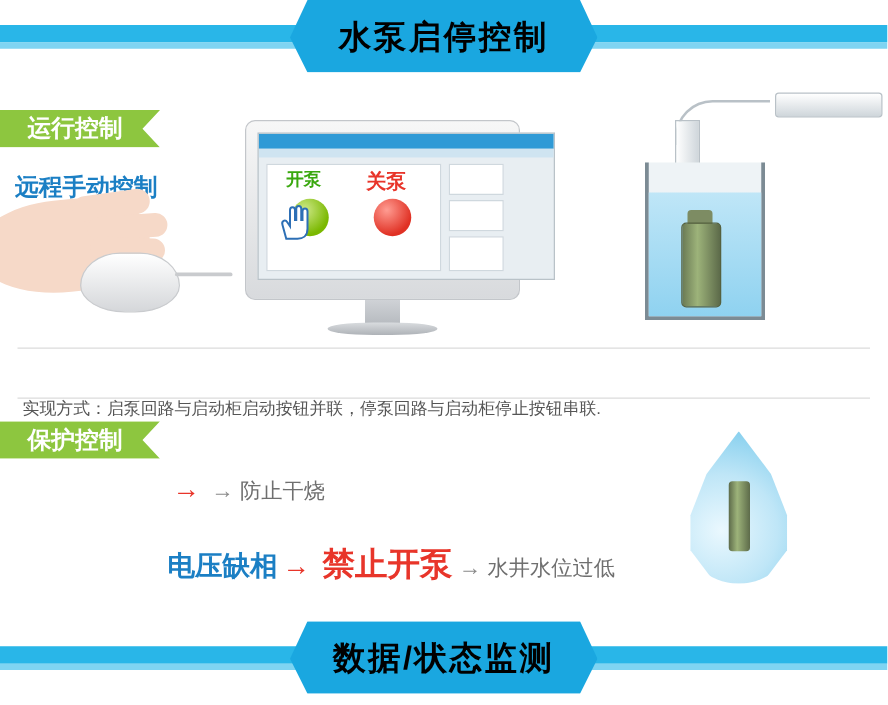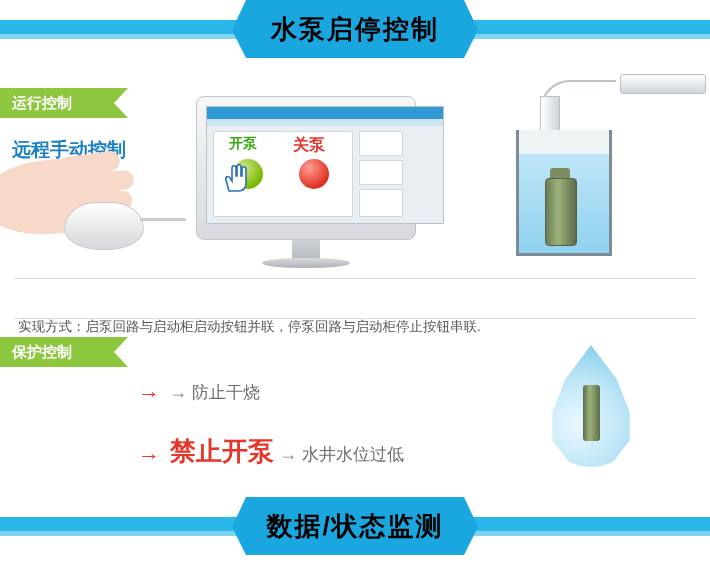--- a/index.html
+++ b/index.html
@@ -27,25 +27,26 @@
     clip-path:polygon(14px 0,232px 0,246px 30px,232px 58px,14px 58px,0 30px);
     color:#000000;font-size:26px;font-weight:bold;letter-spacing:2px;
     display:flex;align-items:center;justify-content:center;
   }
   .banner-bottom .tab{background:#1aa7e0;}
 
   
   .ribbon{
     position:absolute;height:30px;
     background:#8dc63f;
-    color:#fff;font-size:15px;font-weight:bold;
+    color:#fff;font-size:19px;font-weight:bold;
     display:flex;align-items:center;
     padding-left:12px;padding-right:20px;
     clip-path:polygon(0 0,100% 0,calc(100% - 14px) 50%,100% 100%,0 100%);
     box-sizing:border-box;
+    justify-content:center;
   }
 
   .txt-blue{color:#1b7fc4;font-size:19px;font-weight:bold;}
   .note{
     position:absolute;font-size:13.5px;color:#555;margin-top:28px;
   }
   .divider{
     position:absolute;background:#dcdcdc;height:1px;
   }
 
@@ -230,20 +231,21 @@
   <span>保护控制</span>
 </div>
 
 <div style="position:absolute;left:134px;top:378px;display:flex;align-items:baseline;">
   <span class="arrow-red" style="font-size:22px;margin:0 4px;">→</span>
   <span style="font-size:18px;color:#8a8a8a;margin:0 5px;">→</span>
   <span style="font-size:17px;color:#6f6f6f;">防止干烧</span>
 </div>
 
 <div style="position:absolute;left:134px;top:434px;display:flex;align-items:baseline;">
+  <span class="txt-blue" style="font-size:22px;">电压缺相</span>
   <span class="arrow-red" style="font-size:22px;margin:0 4px;">→</span>
   <span style="font-size:26px;font-weight:bold;color:#e8352a;margin-left:6px;">禁止开泵</span>
   <span style="font-size:18px;color:#8a8a8a;margin:0 5px;">→</span>
   <span style="font-size:17px;color:#6f6f6f;">水井水位过低</span>
 </div>
 
 <div class="drop">
   <div class="drop-shape"></div>
   <div class="drop-pump"></div>
 </div>

